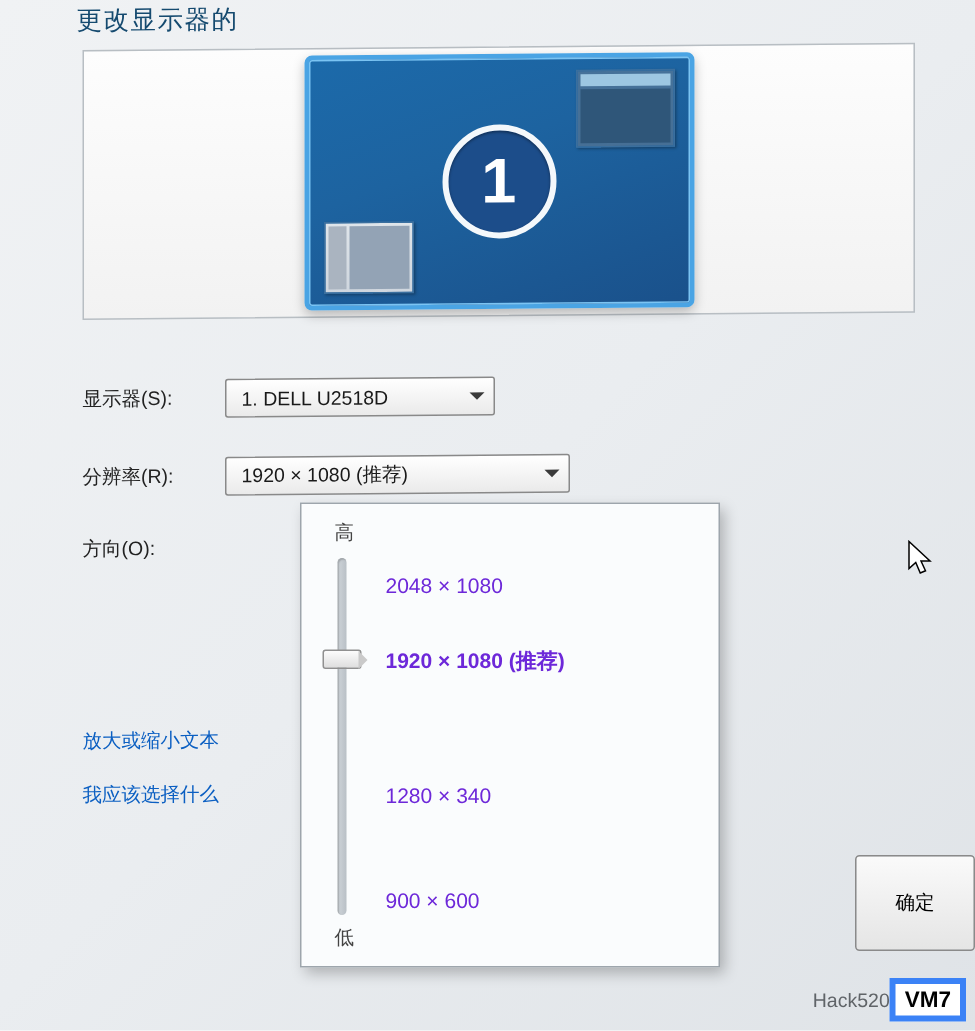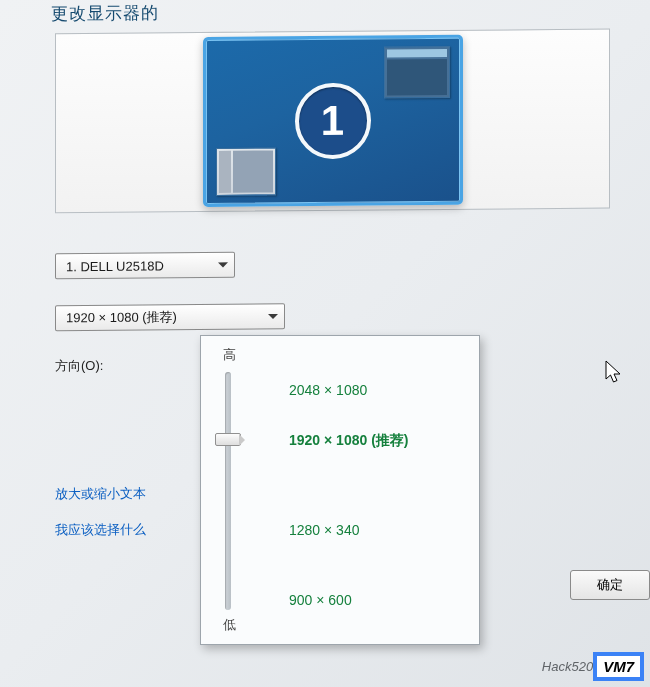--- a/index.html
+++ b/index.html
@@ -115,39 +115,39 @@
       border: 1px solid #909090;
       border-radius: 2px;
     }
     .slider-thumb::after {
       content:""; position:absolute; right:-5px; top:0;
       width:0; height:0;
       border-top: 6px solid transparent;
       border-bottom: 6px solid transparent;
       border-left: 6px solid #cacaca;
     }
-    .res-option { position:absolute; left:88px; font-size:14px; color:#15803d; }
+    .res-option { position:absolute; left:56px; font-size:14px; color:#6d28d9; }
     .opt1 { top: 46px; }
     .opt2 { top: 96px; font-weight: bold; }
     .opt3 { top: 186px; }
     .opt4 { top: 256px; }
 
     .cursor-arrow { position: absolute; top: 360px; right: 25px; }
     .ok-button-wrap { position: absolute; right: 0; top: 570px; }
     .ok-button {
       border: 1px solid #8a8a8a;
       background: linear-gradient(#fafafa,#e5e5e5);
-      padding: 5px 26px;
+      padding: 22px 26px;
       font-size: 13px;
       border-radius: 3px;
       cursor: default;
     }
     .watermark-row {
       position: absolute; bottom: 6px; right: 6px;
-      display: flex; align-items: center; font-style: italic;
+      display: flex; align-items: center;
     }
     .wm-text { color: #606468; font-size: 13px; margin-right: 0; }
     .wm-box {
       border: 4px solid #3b82f6; background: #fff; padding: 2px 6px;
       font-weight: bold; font-size: 15px; color: #000;
     }
   </style>
 </head>
 <body>
 
@@ -156,27 +156,29 @@
 
   <div class="monitor-preview">
     <div class="monitor-box">
       <div class="mini-window mini-a"></div>
       <div class="mini-window mini-b"></div>
       <div class="monitor-num-badge">1</div>
     </div>
   </div>
 
   <div class="field-row dd-display">
+    <div class="field-label">显示器(S):</div>
     <div class="dropdown">
       <span>1. DELL U2518D</span>
       <span class="arrow"></span>
     </div>
   </div>
 
   <div class="field-row dd-resolution">
+    <div class="field-label">分辨率(R):</div>
     <div class="dropdown">
       <span>1920 × 1080 (推荐)</span>
       <span class="arrow"></span>
     </div>
   </div>
 
   <div class="field-row">
     <div class="field-label">方向(O):</div>
   </div>
 

